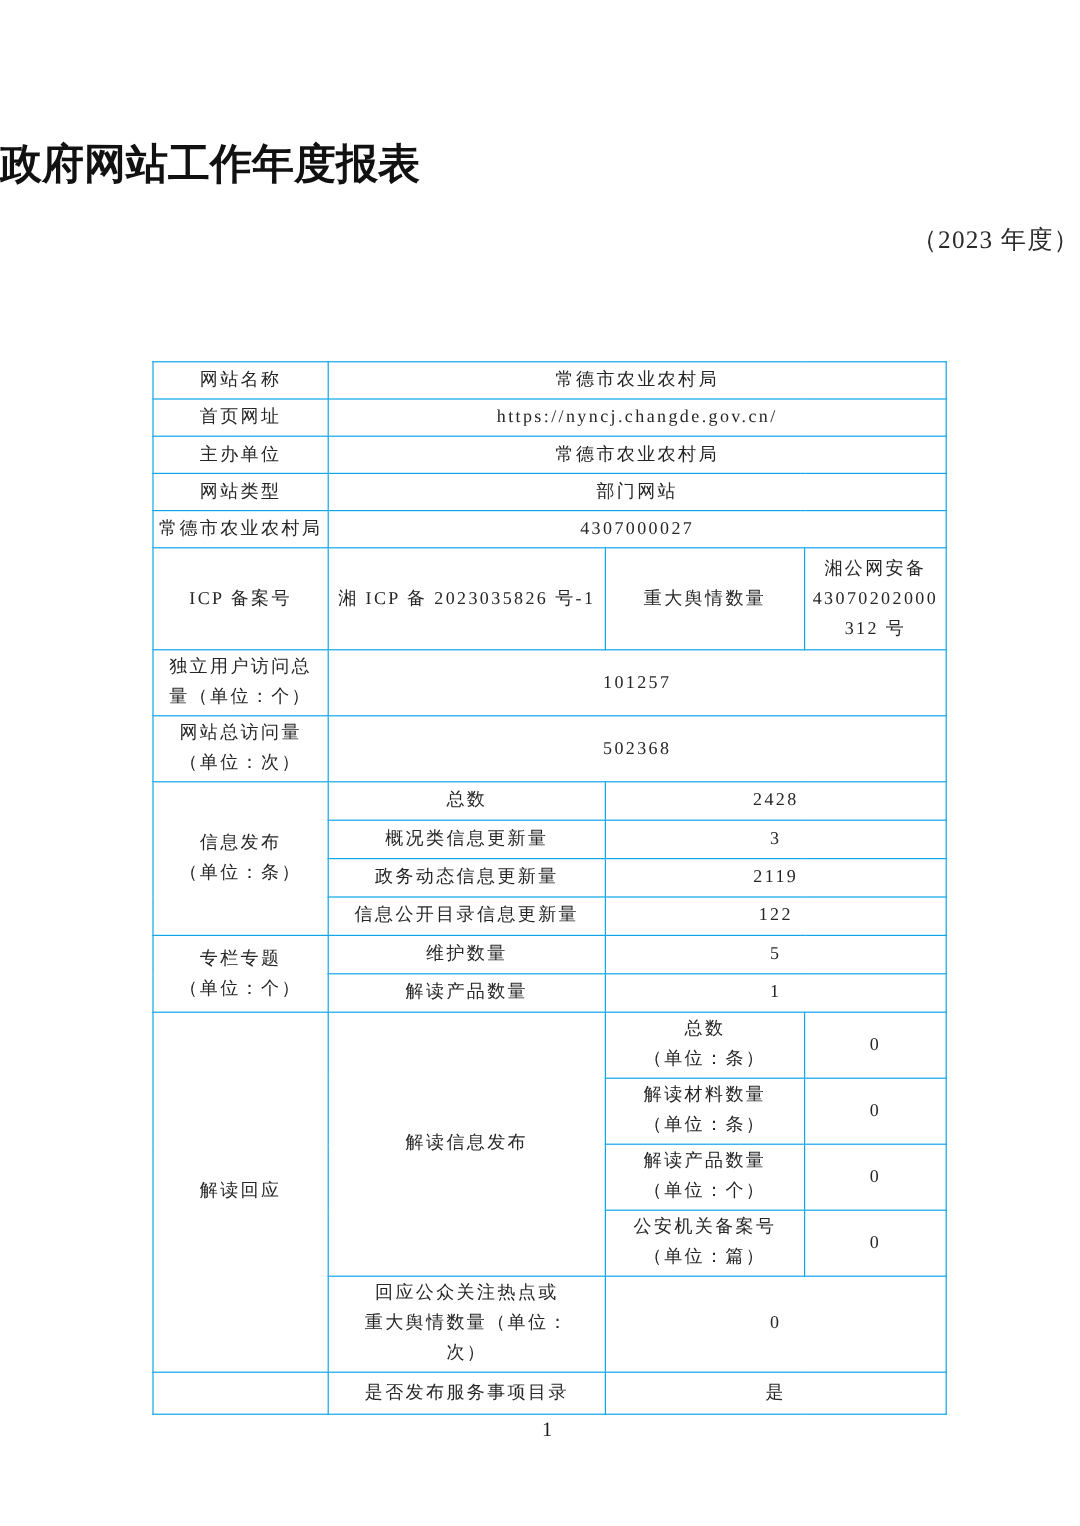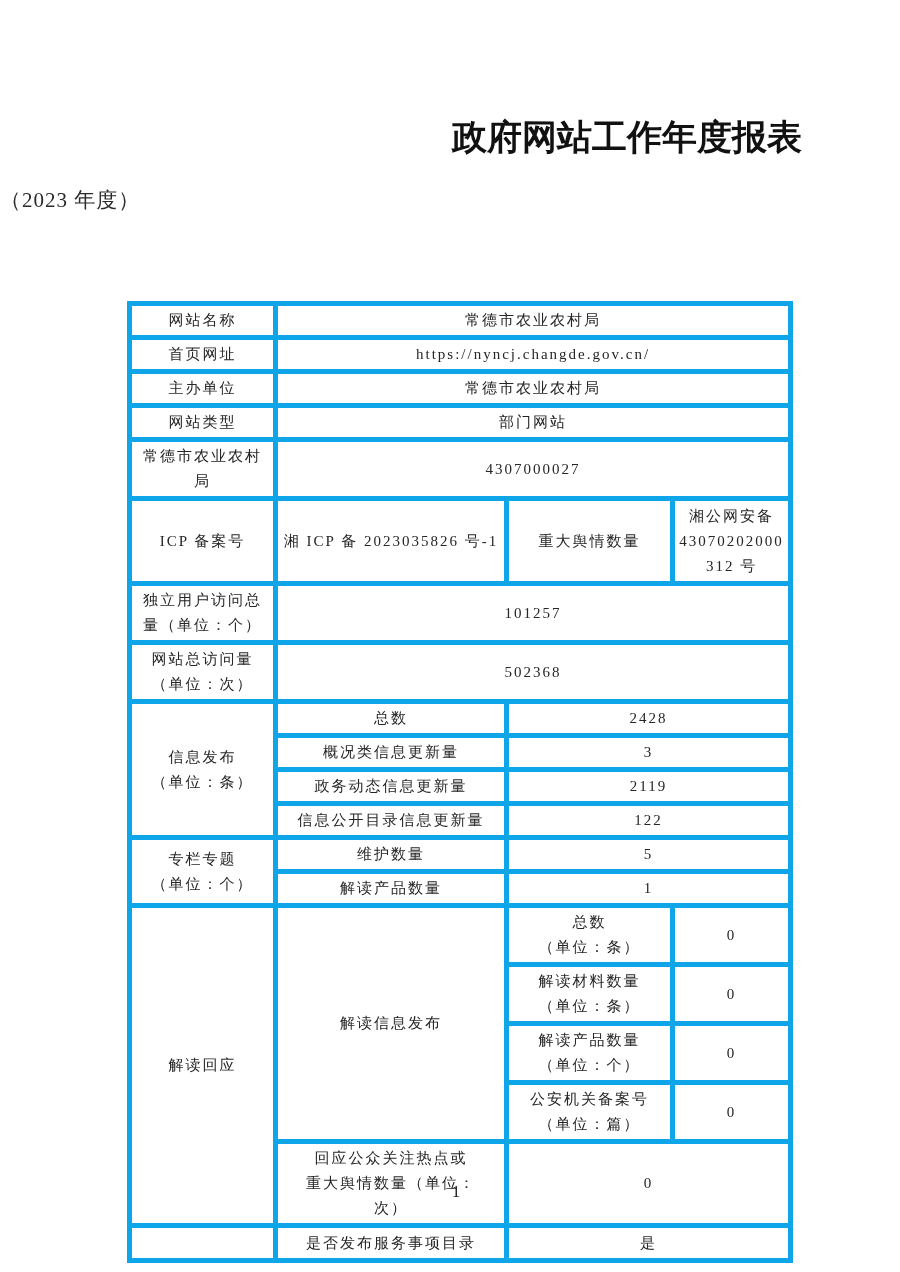--- a/index.html
+++ b/index.html
@@ -7,42 +7,42 @@
   .page {
     position:relative;
     width:900px; height:1272px;
     margin:0 auto;
     background:#ffffff;
     font-family:"Liberation Serif","DejaVu Serif",serif;
     color:#262626;
   }
   .doc-title {
     position:absolute; top:116px; left:0; width:802px;
-    text-align:right;
+    text-align:left;
     font-family:"Liberation Sans","DejaVu Sans",sans-serif;
     font-size:35px; font-weight:700; color:#111111;
     letter-spacing:0px; line-height:42px;
   }
   .doc-subtitle {
     position:absolute; top:186px; left:0; width:900px;
-    text-align:left;
+    text-align:right;
     font-size:21px; color:#2b2b2b; letter-spacing:1px; line-height:28px;
   }
   .reporting-unit {
     position:absolute; top:271px; left:127px;
     font-size:17px; font-weight:700; color:#1c1c1c;
     letter-spacing:0.5px; line-height:24px;
   }
   table.report {
     position:absolute; top:301px; left:127px;
     width:661px;
     border-collapse:collapse; table-layout:fixed;
   }
   table.report td {
-    border:5px solid #0ea5e9;
+    border:1px solid #0ea5e9;
     text-align:center; vertical-align:middle;
     font-size:15px; color:#262626;
     letter-spacing:2px; line-height:25px;
     white-space:pre-line;
     padding:2px 4px;
     overflow:hidden;
   }
   td.num { letter-spacing:0.8px; }
   tr.h31{height:31px} tr.h85{height:85px} tr.h52{height:52px}
   tr.h32{height:32px} tr.h51{height:51px} tr.h76{height:76px} tr.h35{height:35px}

